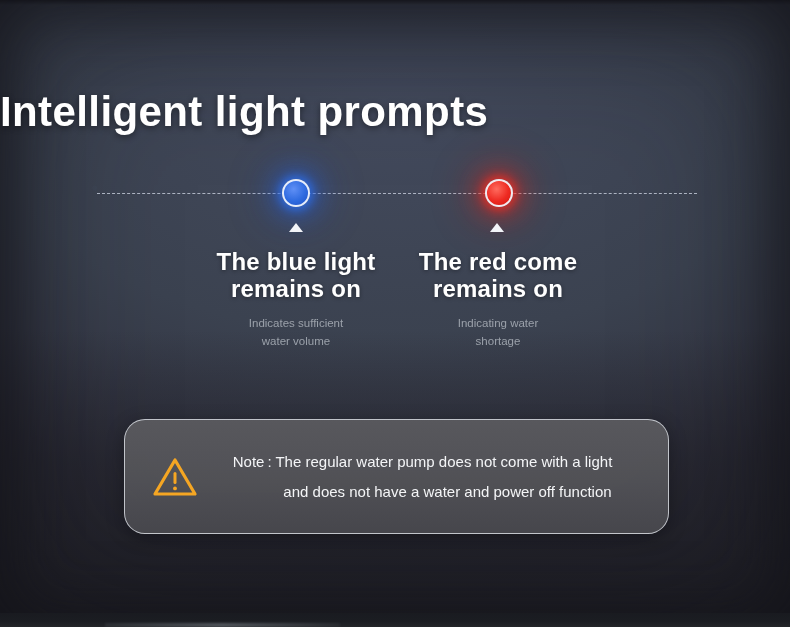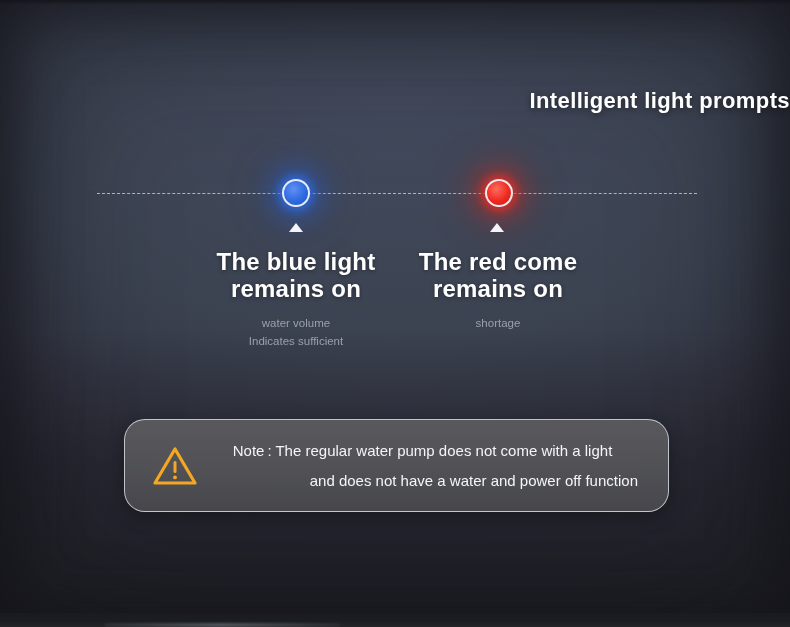--- a/index.html
+++ b/index.html
@@ -57,22 +57,22 @@
   }
   .bg-bottomstrip::after{
     content:""; position:absolute; left:105px; bottom:0; width:235px; height:4px;
     background:linear-gradient(90deg, rgba(150,160,170,.10), rgba(190,200,210,.30), rgba(140,150,160,.08));
     filter:blur(1.2px);
   }
 
   
   .title {
     position:absolute; top:88px; left:0; right:0;
-    text-align:right;
-    font-size:22px;
+    text-align:left;
+    font-size:42px;
     font-weight:bold;
     letter-spacing:.4px;
     color:#ffffff;
     text-shadow:0 2px 6px rgba(0,0,0,.45);
   }
 
   
   .dash-line {
     position:absolute;
     top:193px; left:97px; width:600px; height:0;
@@ -138,21 +138,21 @@
     margin-top:12px;
     font-size:11.5px;
     line-height:18px;
     color:#9ba1aa;
   }
 
   
   .note-box {
     position:absolute;
     left:124px; top:419px;
-    width:545px; height:93px;
+    width:545px; height:115px;
     border:1px solid rgba(222,226,233,.80);
     border-radius:21px;
     background:linear-gradient(180deg, rgba(92,92,96,.92) 0%, rgba(84,84,89,.92) 55%, rgba(74,74,79,.92) 100%);
     display:flex;
     align-items:center;
     box-shadow:0 4px 18px rgba(0,0,0,.30);
   }
   .note-icon {
     width:64px;
     display:flex;
@@ -164,21 +164,21 @@
   .note-text {
     flex:1 1 auto;
     padding-right:30px;
     font-size:15px;
     line-height:30px;
     color:#f4f5f7;
     text-align:center;
   }
   .note-line { display:block; white-space:nowrap; }
   .note-line.l1 { padding-left:0; }
-  .note-line.l2 { padding-left:50px;text-align:right; }
+  .note-line.l2 { padding-left:50px; }
 </style>
 </head>
 <body>
 
 <div id="stage">
 
   <div class="bg-base"></div>
   <div class="bg-texture"></div>
   <div class="bg-lower-dark"></div>
   <div class="bg-topline"></div>
@@ -193,31 +193,32 @@
 
   <div class="light red"></div>
   <div class="tri red"></div>
 
   <div class="col blue">
     <div class="col-title">
       <div>The blue light</div>
       <div>remains on</div>
     </div>
     <div class="col-sub">
+      <div>Indicates sufficient</div>
       <div>water volume</div>
-      <div>Indicates sufficient</div>
     </div>
   </div>
 
   <div class="col red">
     <div class="col-title">
       <div>The red come</div>
       <div>remains on</div>
     </div>
     <div class="col-sub">
+      <div>Indicating water</div>
       <div>shortage</div>
     </div>
   </div>
 
   <div class="note-box">
     <div class="note-icon">
       <svg width="46" height="42" viewBox="0 0 46 42" aria-hidden="true">
         <path d="M23 4 L43 38 L3 38 Z" fill="none" stroke="#f5a623" stroke-width="3.2" stroke-linejoin="round"></path>
         <rect x="21.5" y="16" width="3" height="12" rx="1.5" fill="#f5a623"></rect>
         <circle cx="23" cy="32.4" r="1.9" fill="#f5a623"></circle>

